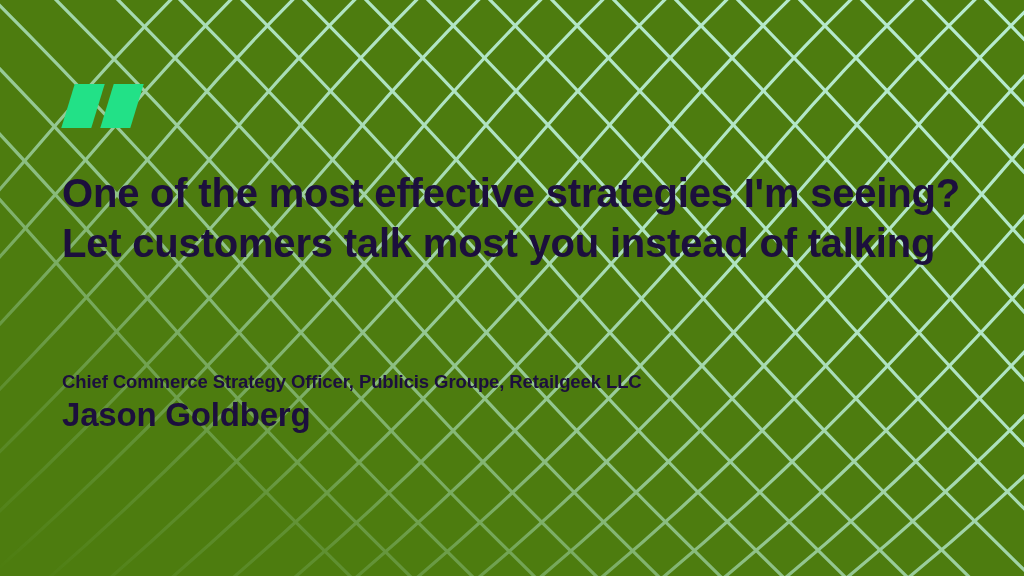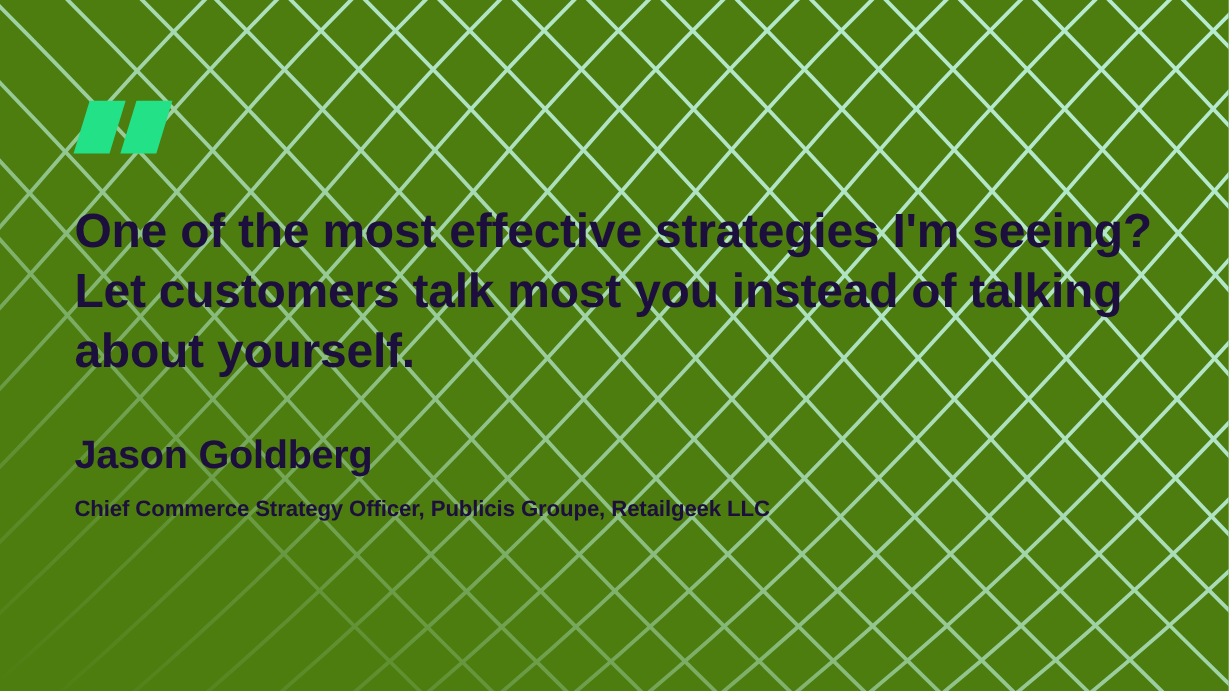--- a/index.html
+++ b/index.html
@@ -176,22 +176,21 @@
   <div id="content">
 
     <div id="quote-mark">
       <span class="q-bar b1"></span>
       <span class="q-bar b2"></span>
     </div>
 
     <div id="quote-text">
       <div>One of the most effective strategies I'm seeing?</div>
       <div>Let customers talk most you instead of talking</div>
-      <div>about yourself.</div>
     </div>
 
     <div id="attribution">
+      <div id="author-title">Chief Commerce Strategy Officer, Publicis Groupe, Retailgeek LLC</div>
       <div id="author-name">Jason Goldberg</div>
-      <div id="author-title">Chief Commerce Strategy Officer, Publicis Groupe, Retailgeek LLC</div>
     </div>
 
   </div>
 </div>
 
 </body></html>

